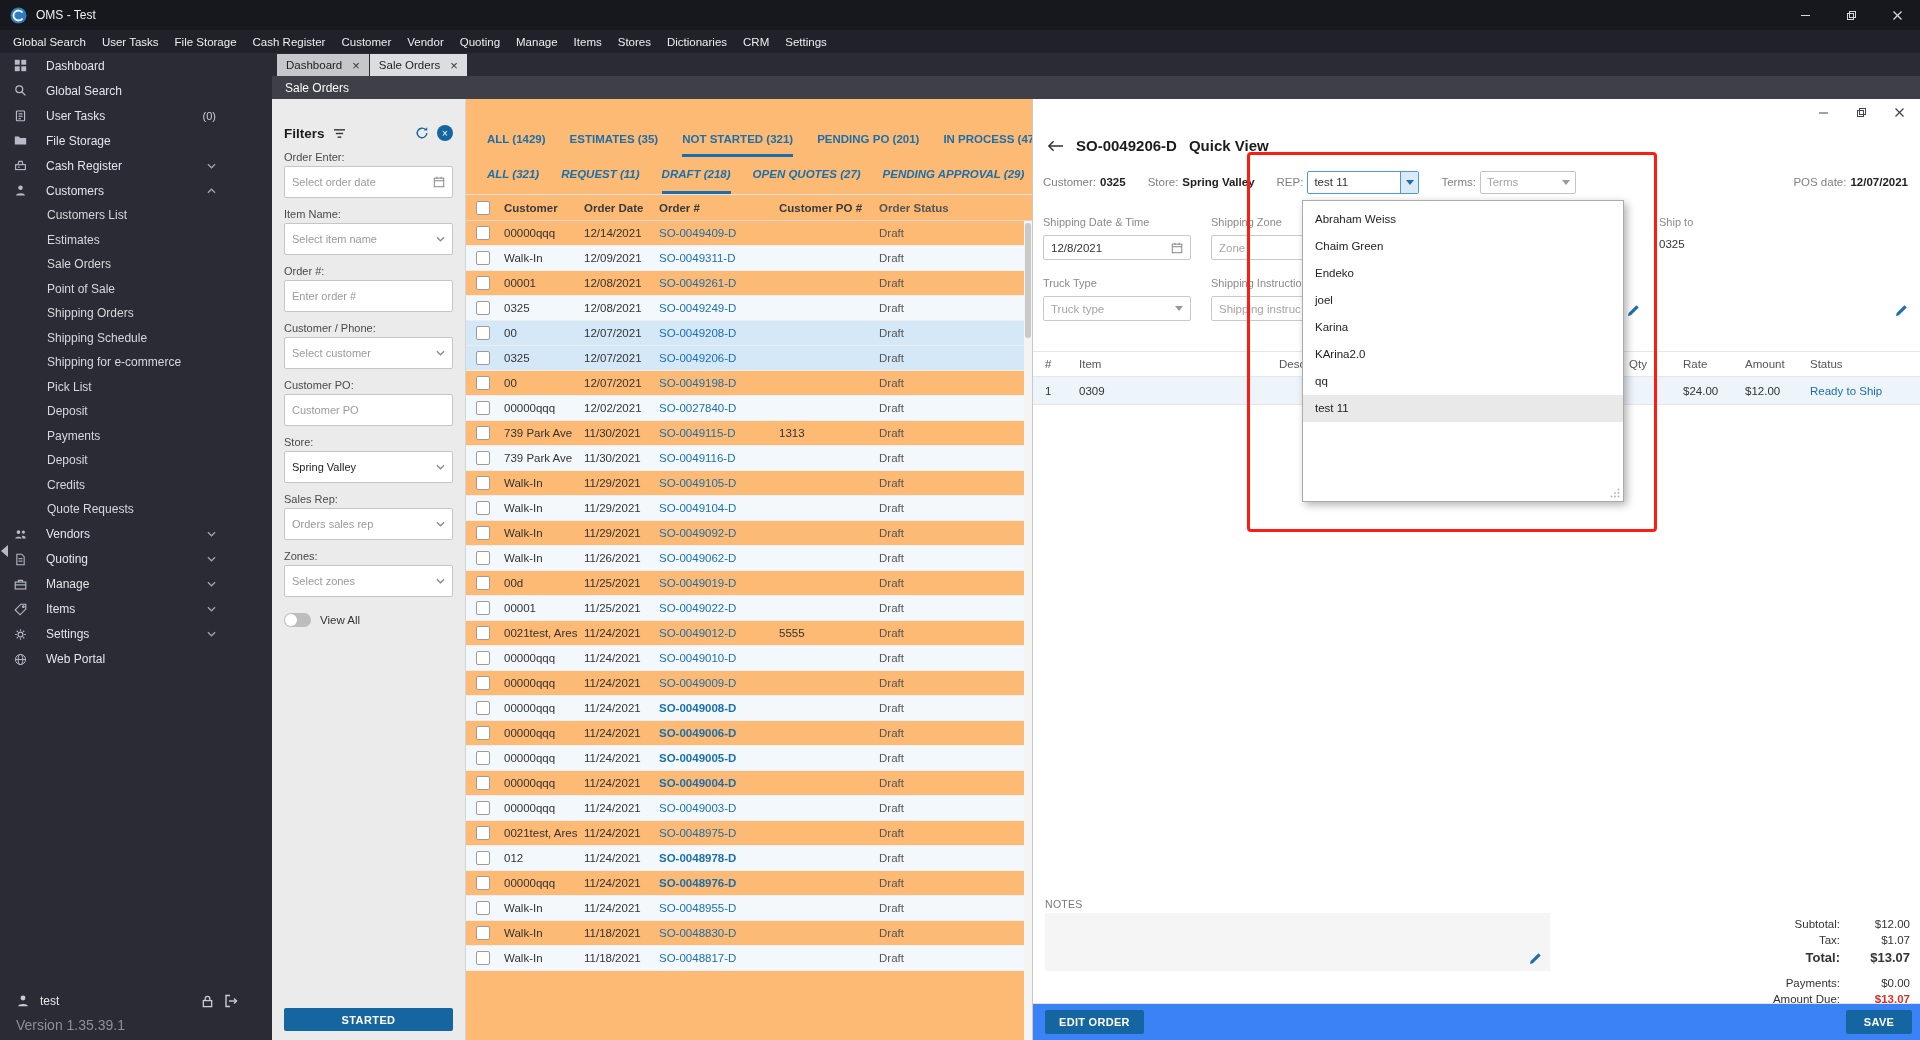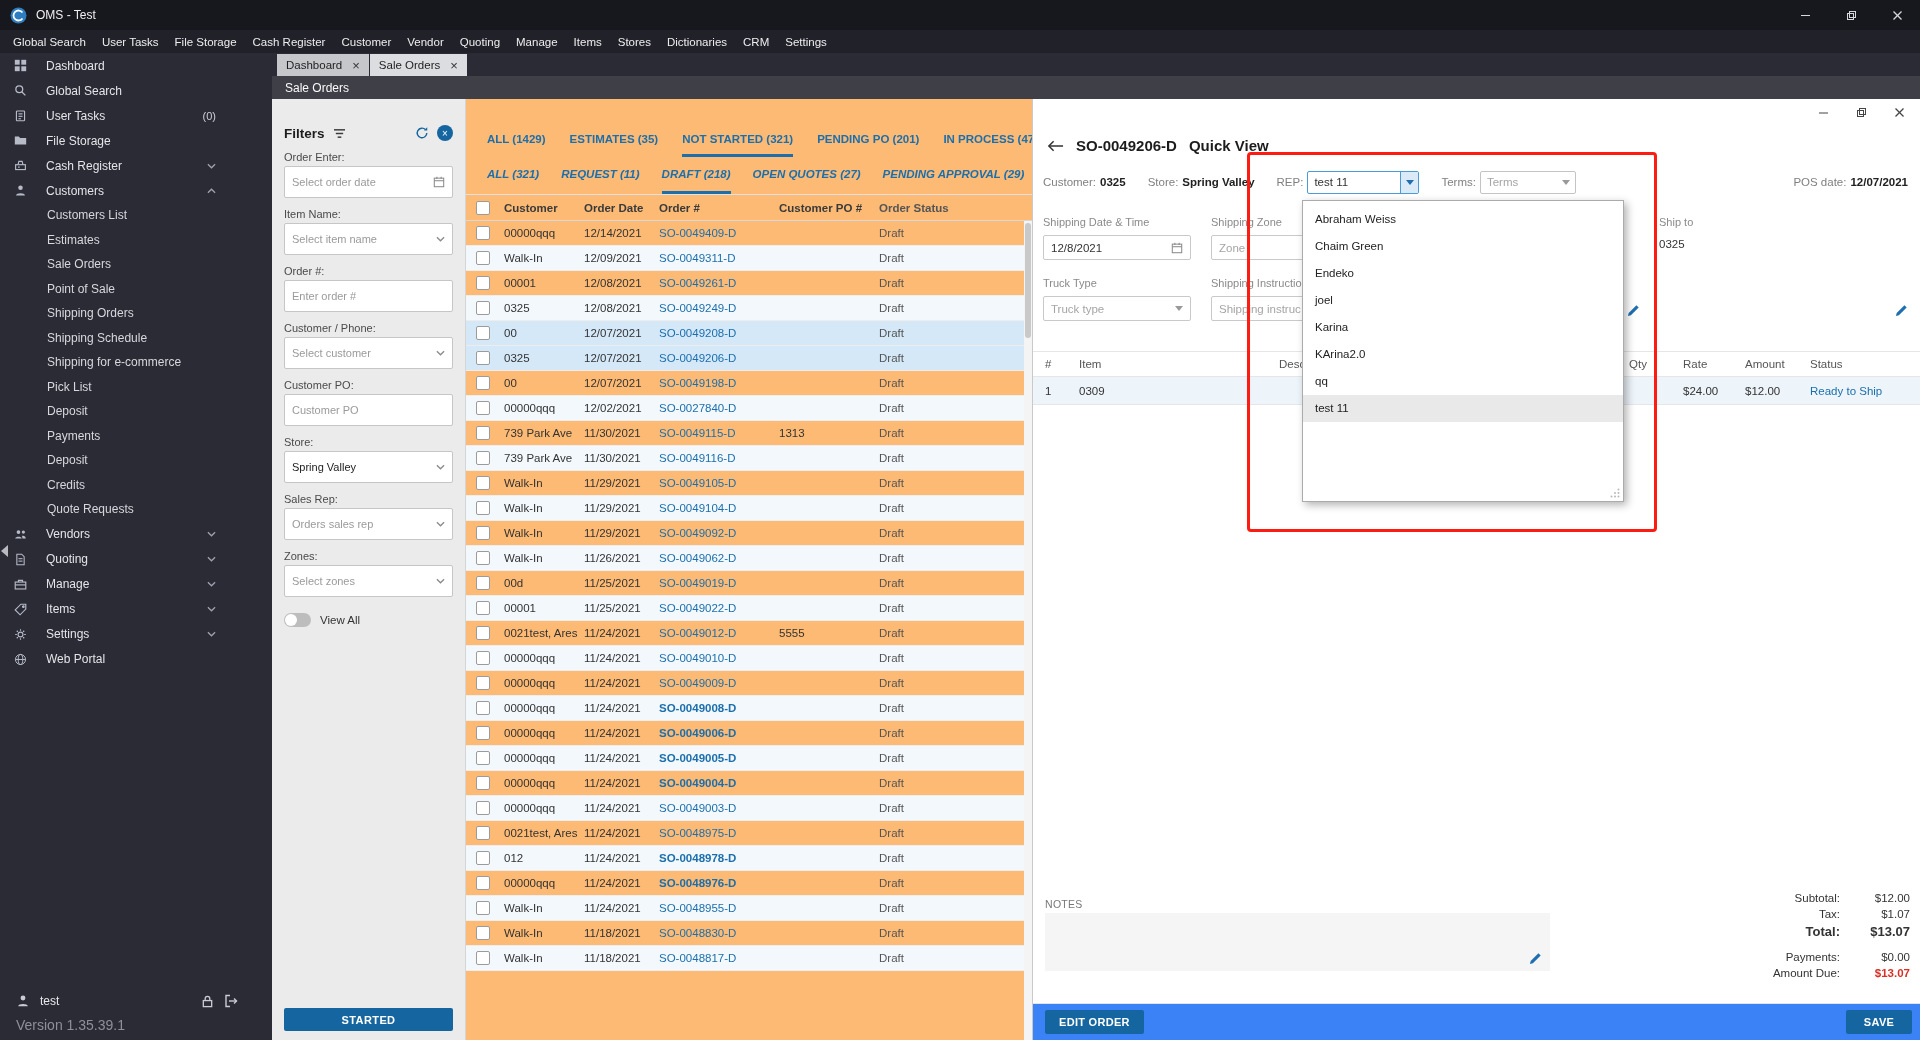--- a/index.html
+++ b/index.html
@@ -122,21 +122,21 @@
   .qv-thead{ display:flex; align-items:center; height:26px; border-top:1px solid #e6e6e6; border-bottom:1px solid #e6e6e6; color:#555; font-size:11.5px; padding-left:12px; }
   .qrow{ display:flex; align-items:center; height:28px; background:#edf4fa; border-bottom:1px solid #e6e6e6; font-size:11.5px; color:#333; padding-left:12px; }
   .qcell{ white-space:nowrap; overflow:hidden; }
   .q-num{ width:34px; } .q-item{ width:200px; } .q-desc{ flex:1; }
   .q-qty{ width:80px; text-align:right; }
   .q-rate{ width:62px; margin-left:36px; } .q-amt{ width:65px; } .q-status{ width:110px; }
   .qcell.ready{ color:var(--ready); }
   .notes-label{ position:absolute; left:12px; top:799px; font-size:10.5px; color:#777; letter-spacing:.3px; }
   .notes-box{ position:absolute; left:12px; top:814px; width:505px; height:58px; background:#f5f5f5; }
   .notes-box .pencil{ position:absolute; right:8px; bottom:6px; }
-  .totals{ position:absolute; right:10px; top:793px; font-size:11.5px; color:#333; }
+  .totals{ position:absolute; right:10px; top:819px; font-size:11.5px; color:#333; }
   .total-row{ display:flex; justify-content:flex-end; align-items:baseline; margin-bottom:4px; }
   .totals .total-row:nth-child(4){ margin-top:12px; }
   .t-label{ margin-right:6px; }
   .t-value{ width:64px; text-align:right; }
   .total-row.big{ font-size:13px; font-weight:bold; }
   .total-row.red .t-value{ color:var(--red); font-weight:bold; }
   .qv-buttonbar{ position:absolute; left:0; right:0; bottom:0; height:37px; border-top:1px solid #e4e4e4; background:#3b82f6; }
   .btn-blue{ background:var(--accent); color:#fff; border:none; font-size:11px; font-weight:bold; height:24px; border-radius:2px; font-family:inherit; letter-spacing:.3px; cursor:pointer; }
   .btn-blue.edit{ position:absolute; left:12px; top:6px; padding:0 14px; }
   .btn-blue.save{ position:absolute; right:8px; top:6px; width:66px; }

